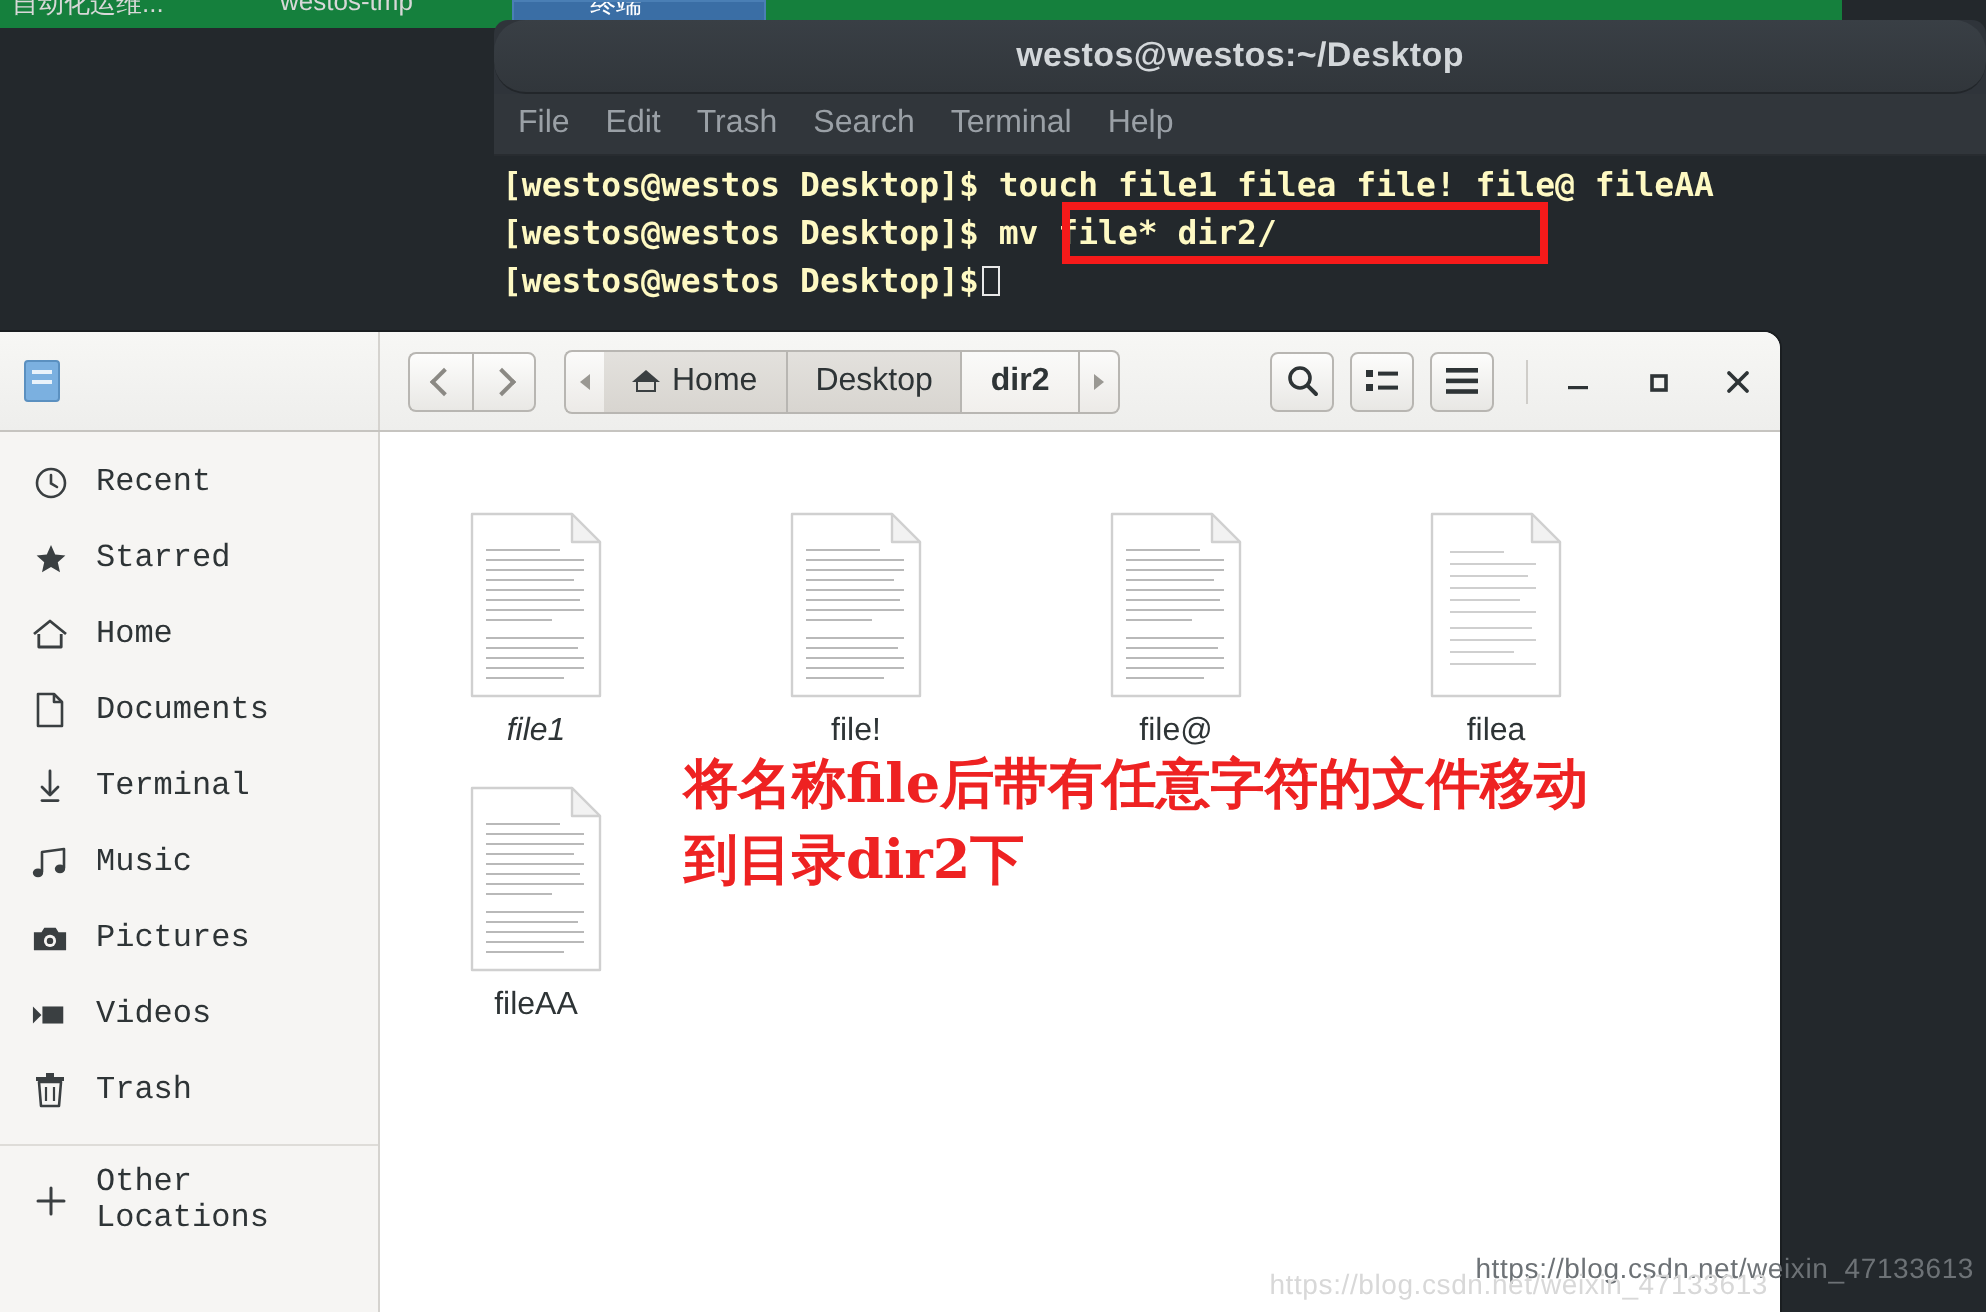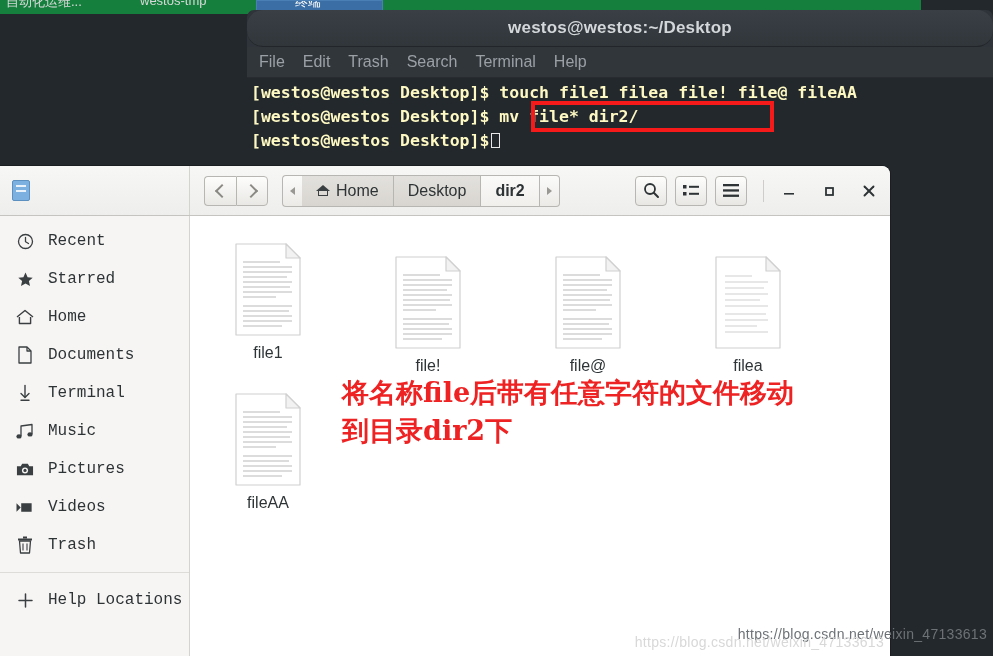--- a/index.html
+++ b/index.html
@@ -623,29 +623,29 @@
 
         <div class="side-sep"></div>
 
         <div class="side-item">
           <span class="side-icon">
             <svg width="17" height="17" viewBox="0 0 17 17">
               <line x1="8.5" y1="2" x2="8.5" y2="15" stroke="#3a3f41" stroke-width="1.5" stroke-linecap="round"></line>
               <line x1="2" y1="8.5" x2="15" y2="8.5" stroke="#3a3f41" stroke-width="1.5" stroke-linecap="round"></line>
             </svg>
           </span>
-          <span>Help Locations</span>
+          <span>Other Locations</span>
         </div>
       </div>
 
       <div class="content">
 
         <div class="file-grid">
 
-          <div class="file-item" style="left:18px; top:27px;">
+          <div class="file-item" style="left:18px; top:40px;font-style:italic;">
             <div class="doc-icon">
               <svg width="72" height="93" viewBox="0 0 72 93">
                 <path d="M4 1 H54 L68 15 V92 H4 Z" fill="#ffffff" stroke="#d0d0d0" stroke-width="1.2" stroke-linejoin="round"></path>
                 <path d="M54 1 L54 15 L68 15 Z" fill="#f2f2f2" stroke="#d0d0d0" stroke-width="1.2" stroke-linejoin="round"></path>
                 <g stroke="#b9b9b9" stroke-width="1.1">
                   <line x1="11" y1="19" x2="48" y2="19"></line>
                     <line x1="11" y1="24" x2="60" y2="24"></line>
                   <line x1="11" y1="29" x2="60" y2="29"></line>
                     <line x1="11" y1="34" x2="55" y2="34"></line>
                   <line x1="11" y1="39" x2="60" y2="39"></line>

